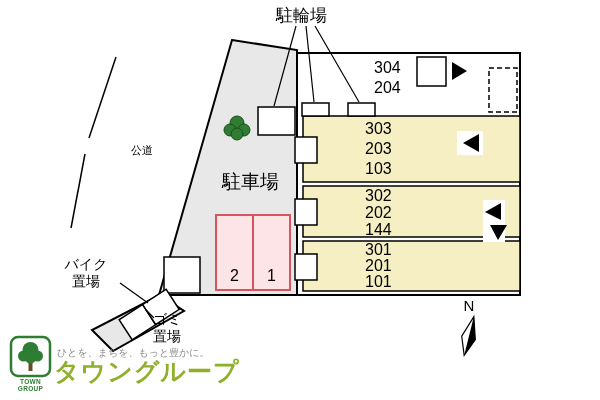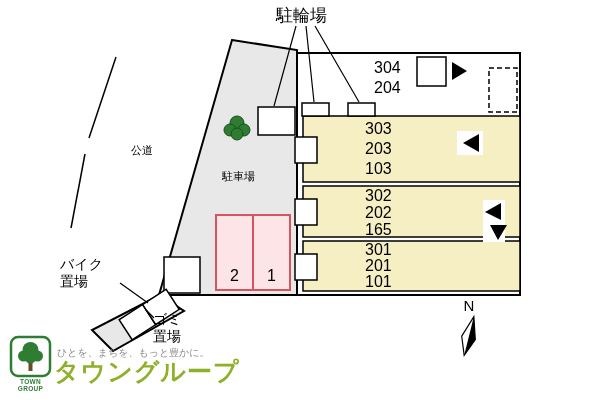--- a/index.html
+++ b/index.html
@@ -83,23 +83,23 @@
       <rect x="28.5" y="360" width="4" height="11" fill="#6b4a2b"></rect>
       <circle cx="30.5" cy="350" r="8" fill="#2e7d32"></circle>
       <circle cx="23.5" cy="356" r="5.5" fill="#2e7d32"></circle>
       <circle cx="37.5" cy="356" r="5.5" fill="#2e7d32"></circle>
       <circle cx="30.5" cy="358" r="5.5" fill="#2e7d32"></circle>
     </g>
   </svg>
 
   <div class="lbl bold" style="left:276px;top:4px;font-size:17px">駐輪場</div>
   <div class="lbl" style="left:131px;top:143px;font-size:11px">公道</div>
-  <div class="lbl bold" style="left:222px;top:169px;font-size:11px">駐車場</div>
+  <div class="lbl bold" style="left:222px;top:169px;font-size:19px">駐車場</div>
 
-  <div class="lbl" style="left:60px;top:256px;font-size:14px;line-height:17px;width:52px;text-align:left">
+  <div class="lbl" style="left:60px;top:256px;font-size:14px;line-height:17px;width:52px;text-align:center">
     <div>バイク</div>
     <div>置場</div>
   </div>
 
   <div class="lbl" style="left:153px;top:311px;font-size:14px;line-height:17px;width:40px;text-align:left">
     <div>ゴミ</div>
     <div>置場</div>
   </div>
 
   <div class="units" style="left:374px;top:58px;width:46px;line-height:20px">
@@ -107,21 +107,21 @@
     <div>204</div>
   </div>
   <div class="units" style="left:365px;top:119px;width:46px;line-height:20px">
     <div>303</div>
     <div>203</div>
     <div>103</div>
   </div>
   <div class="units" style="left:365px;top:187px;width:46px;line-height:17px">
     <div>302</div>
     <div>202</div>
-    <div>165</div>
+    <div>144</div>
   </div>
   <div class="units" style="left:365px;top:242px;width:46px;line-height:16px">
     <div>301</div>
     <div>201</div>
     <div>101</div>
   </div>
 
   <div class="lbl" style="left:216px;top:267px;width:37px;text-align:center;font-size:16px">2</div>
   <div class="lbl" style="left:253px;top:267px;width:37px;text-align:center;font-size:16px">1</div>
 

